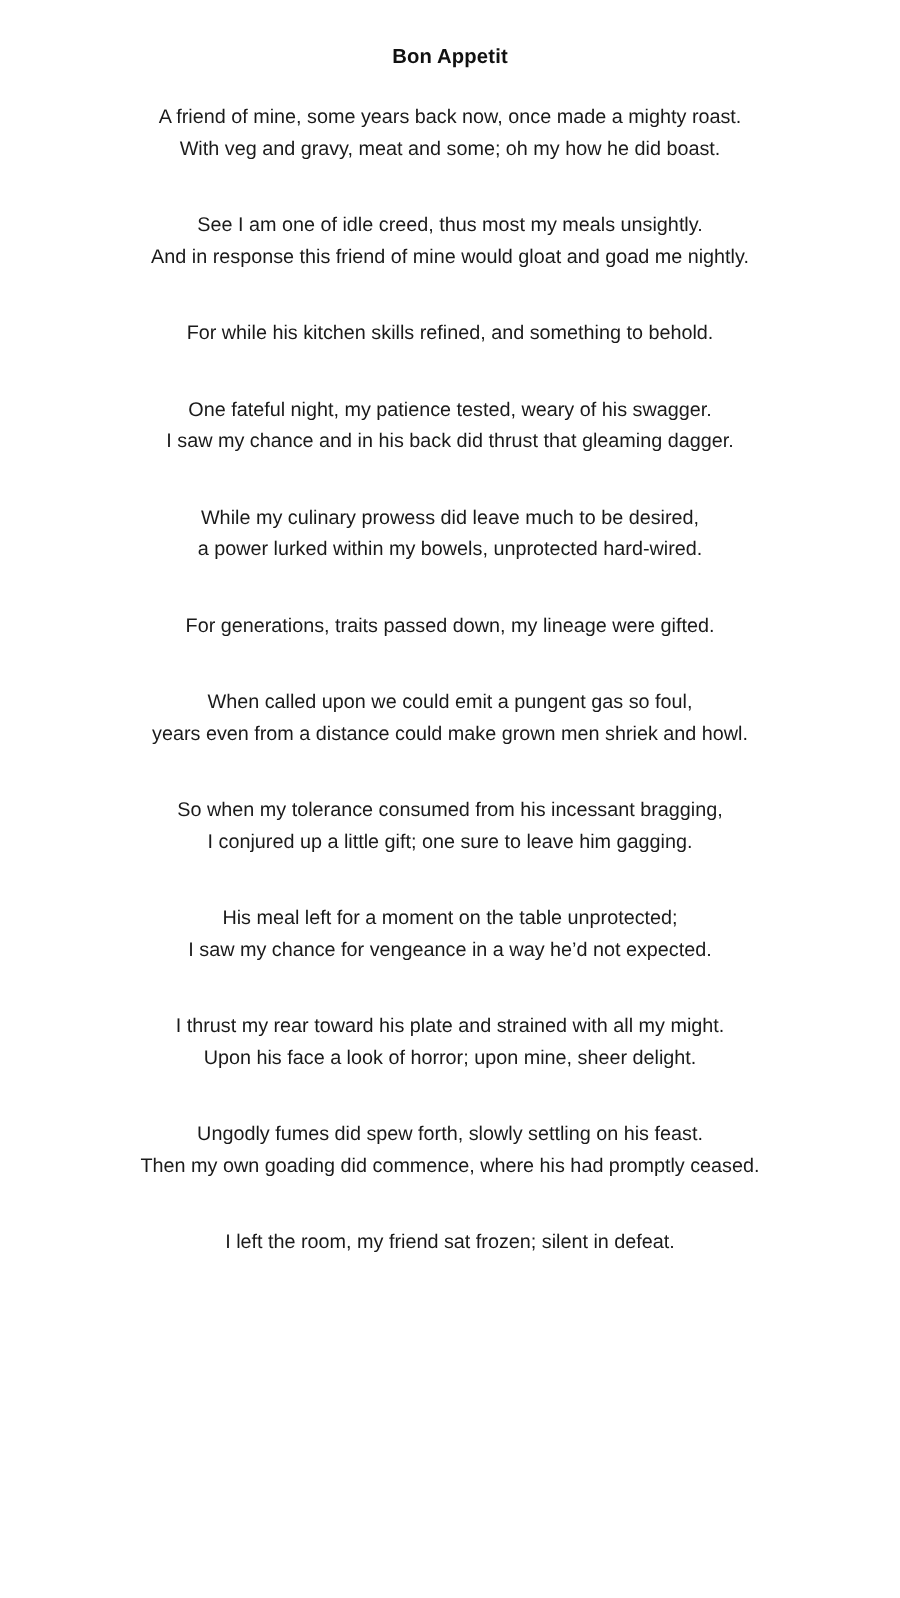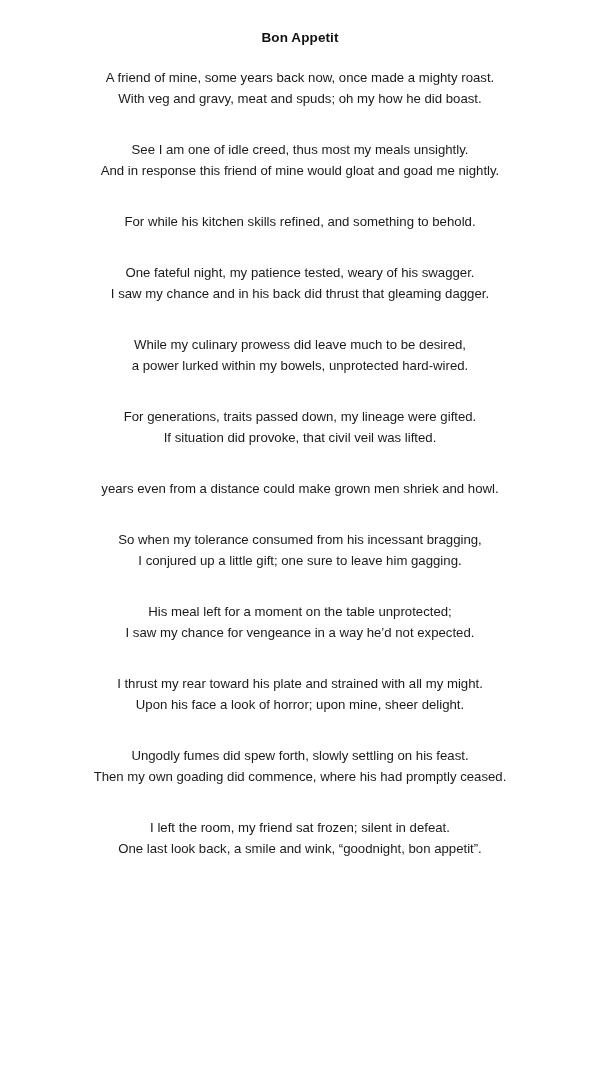--- a/index.html
+++ b/index.html
@@ -44,21 +44,21 @@
   }
 </style>
 </head>
 <body>
 
 <div class="page">
   <h1 class="poem-title">Bon Appetit</h1>
 
   <div class="stanza">
     <div class="line">A friend of mine, some years back now, once made a mighty roast.</div>
-    <div class="line">With veg and gravy, meat and spuds; oh my how he did boast.</div>
+    <div class="line">With veg and gravy, meat and some; oh my how he did boast.</div>
   </div>
 
   <div class="stanza">
     <div class="line">See I am one of idle creed, thus most my meals unsightly.</div>
     <div class="line">And in response this friend of mine would gloat and goad me nightly.</div>
   </div>
 
   <div class="stanza">
     <div class="line">For while his kitchen skills refined, and something to behold.</div>
   </div>
@@ -68,24 +68,24 @@
     <div class="line">I saw my chance and in his back did thrust that gleaming dagger.</div>
   </div>
 
   <div class="stanza">
     <div class="line">While my culinary prowess did leave much to be desired,</div>
     <div class="line">a power lurked within my bowels, unprotected hard-wired.</div>
   </div>
 
   <div class="stanza">
     <div class="line">For generations, traits passed down, my lineage were gifted.</div>
-    <div class="line">If situation did provoke, that civil veil was lifted.</div>
   </div>
 
   <div class="stanza">
+    <div class="line">When called upon we could emit a pungent gas so foul,</div>
     <div class="line">years even from a distance could make grown men shriek and howl.</div>
   </div>
 
   <div class="stanza">
     <div class="line">So when my tolerance consumed from his incessant bragging,</div>
     <div class="line">I conjured up a little gift; one sure to leave him gagging.</div>
   </div>
 
   <div class="stanza">
     <div class="line">His meal left for a moment on the table unprotected;</div>
@@ -97,15 +97,14 @@
     <div class="line">Upon his face a look of horror; upon mine, sheer delight.</div>
   </div>
 
   <div class="stanza">
     <div class="line">Ungodly fumes did spew forth, slowly settling on his feast.</div>
     <div class="line">Then my own goading did commence, where his had promptly ceased.</div>
   </div>
 
   <div class="stanza">
     <div class="line">I left the room, my friend sat frozen; silent in defeat.</div>
-    <div class="line">One last look back, a smile and wink, “goodnight, bon appetit”.</div>
   </div>
 </div>
 
 </body></html>

